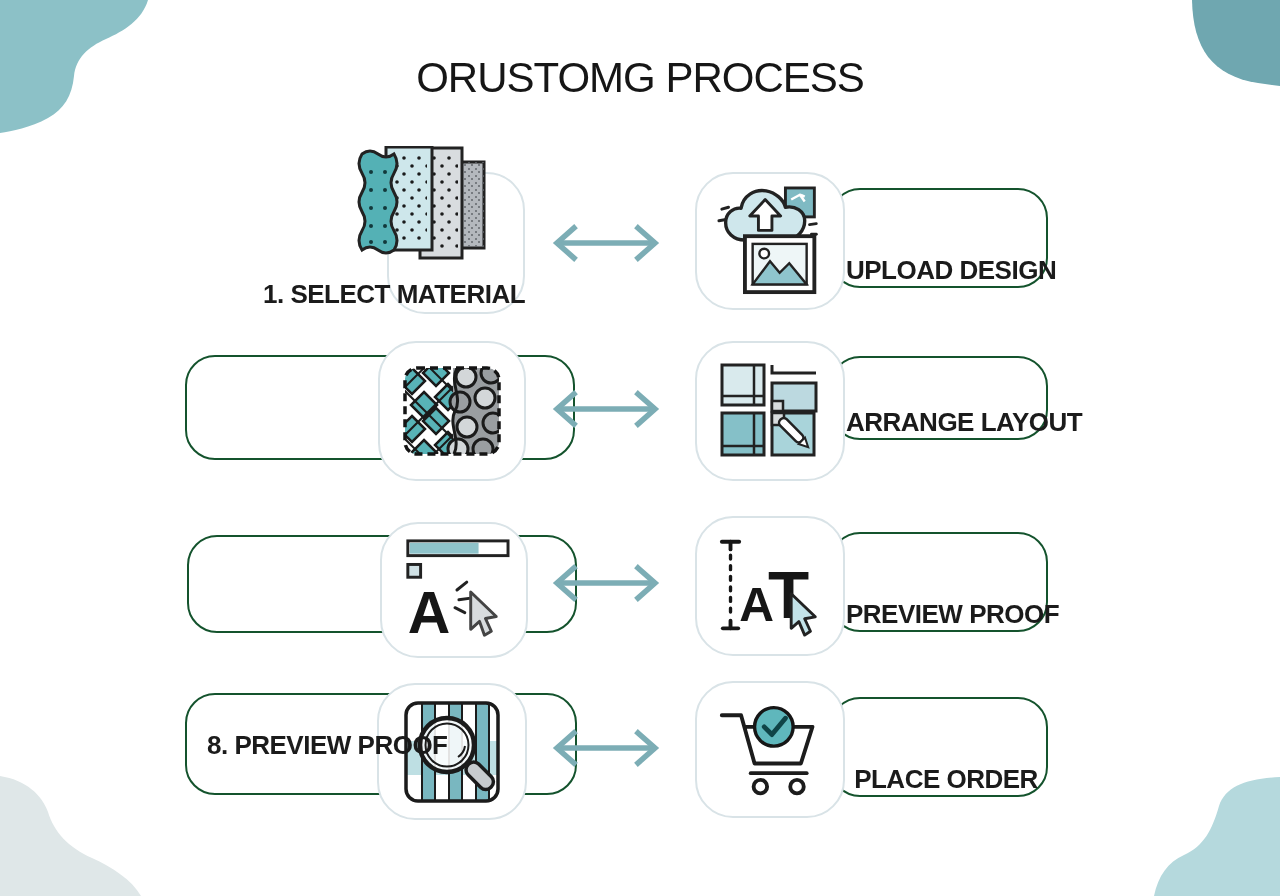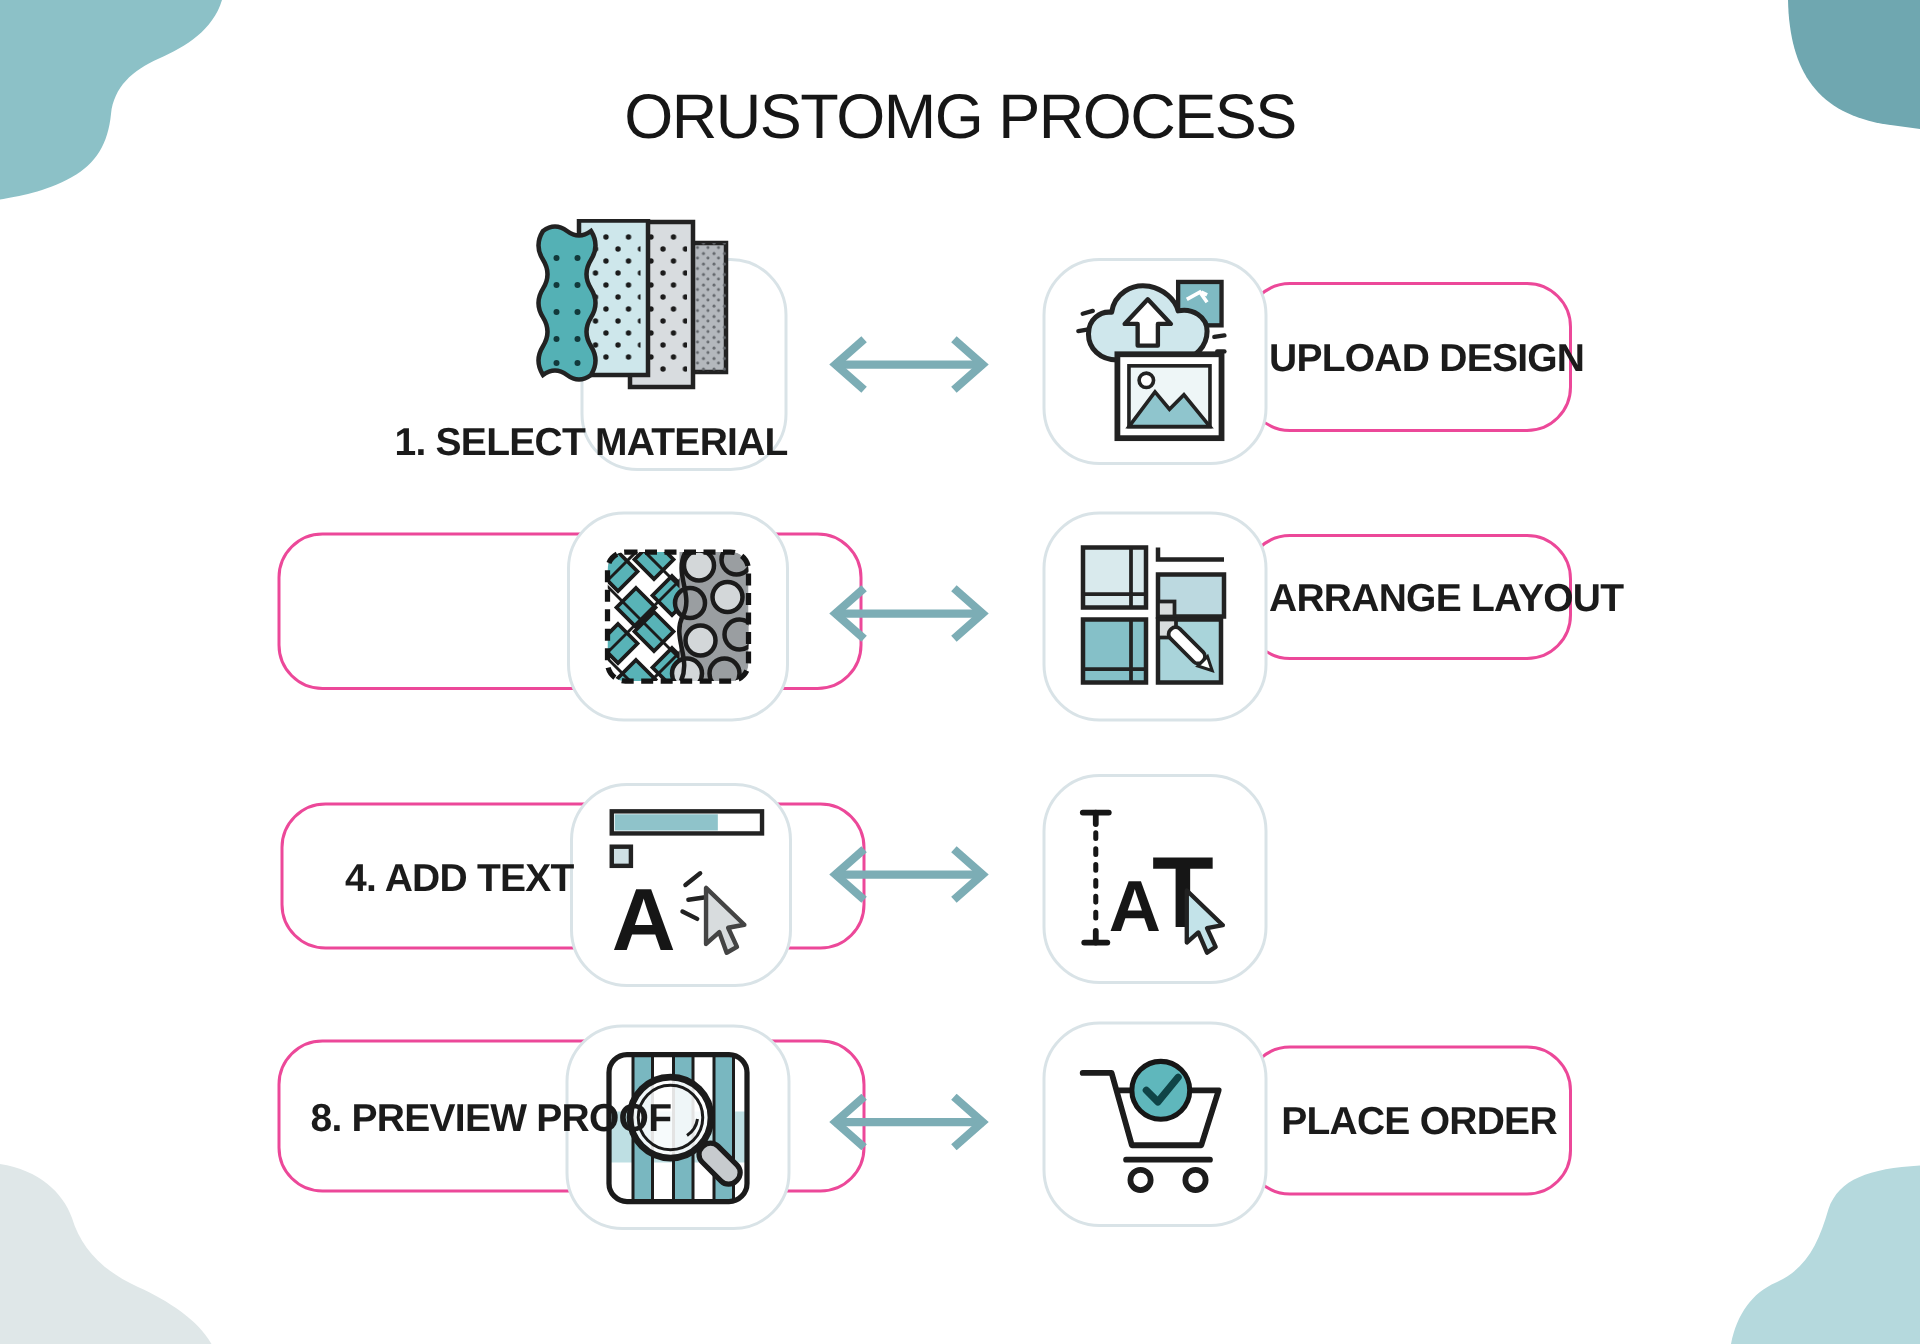--- a/index.html
+++ b/index.html
@@ -6,22 +6,22 @@
   #stage{
     position:relative;width:1280px;height:896px;background:#ffffff;
     overflow:hidden;font-family:"Liberation Sans",sans-serif;color:#1c1c1c;
   }
   #blobs{position:absolute;inset:0;pointer-events:none;}
   .title{
     position:absolute;top:54px;left:0;right:0;text-align:center;
     font-size:42px;font-weight:400;letter-spacing:-1px;color:#161616;
   }
   .text-card{
-    position:absolute;background:#ffffff;border:2px solid #ec4899;border-radius:30px;
-    display:flex;align-items:center;box-sizing:border-box;
+    position:absolute;background:#ffffff;border:2px solid #14532d;border-radius:30px;
+    display:flex;align-items:flex-end;box-sizing:border-box;
   }
   .icon-card{
     position:absolute;background:#ffffff;border:2px solid #d9e3e7;border-radius:38px;
     display:flex;align-items:center;justify-content:center;box-sizing:border-box;z-index:3;
   }
   .step-label{
     font-size:26px;font-weight:700;letter-spacing:-0.5px;color:#1b1b1b;white-space:nowrap;
   }
   .abs-label{position:absolute;z-index:4;}
   .card-label{width:100%;text-align:center;padding-left:14px;}
@@ -186,21 +186,20 @@
       <rect x="52" y="50" width="42" height="42" fill="#a9d4da" stroke="#222" stroke-width="3"></rect>
       <rect x="52" y="50" width="12" height="12" fill="#d8dcdd" stroke="#222" stroke-width="2.5"></rect>
       <g transform="translate(62,58) rotate(-45)">
         <rect x="-4.5" y="-2" width="9" height="30" rx="4" fill="#ffffff" stroke="#222" stroke-width="2.5"></rect>
         <path d="M-4.5,28 L0,37 L4.5,28 Z" fill="#ffffff" stroke="#222" stroke-width="2"></path>
       </g>
     </svg>
   </div>
 
   <div class="text-card" style="left:187px;top:535px;width:390px;height:98px;z-index:1;"></div>
-  <div class="step-label abs-label" style="left:230px;top:570px;">4. ADD TEXT</div>
   <div class="icon-card" style="left:380px;top:522px;width:148px;height:136px;">
     <svg width="116" height="110" viewBox="0 0 118 112">
       <rect x="12" y="6" width="102" height="15" fill="#ffffff" stroke="#222" stroke-width="3"></rect>
       <rect x="14" y="8" width="70" height="11" fill="#8fc3ca"></rect>
       <rect x="12" y="30" width="13" height="13" fill="#cfe0e4" stroke="#222" stroke-width="3"></rect>
       <text x="12" y="100" font-size="60" font-weight="bold" fill="#161616">A</text>
       <g stroke="#222" stroke-width="3" stroke-linecap="round">
         <line x1="62" y1="56" x2="72" y2="48"></line>
           <line x1="64" y1="66" x2="78" y2="64"></line>
         <line x1="60" y1="74" x2="70" y2="79"></line>
@@ -210,20 +209,23 @@
   </div>
 
   <svg class="arrow" style="left:550px;top:564px;" width="112" height="38" viewBox="0 0 112 38">
     <g stroke="#7cadb5" stroke-width="5.5" fill="none" stroke-linecap="square">
       <line x1="9" y1="19" x2="103" y2="19"></line>
       <polyline points="24,4 7,19 24,34"></polyline>
       <polyline points="88,4 105,19 88,34"></polyline>
     </g>
   </svg>
 
+  <div class="text-card" style="left:830px;top:532px;width:218px;height:100px;z-index:1;">
+    <div class="step-label card-label">PREVIEW PROOF</div>
+  </div>
   <div class="icon-card" style="left:695px;top:516px;width:150px;height:140px;">
     <svg width="108" height="104" viewBox="0 0 112 108">
       <g stroke="#161616" stroke-width="4" stroke-linecap="round">
         <line x1="6" y1="8" x2="24" y2="8"></line>
           <line x1="15" y1="8" x2="15" y2="16"></line>
         <line x1="15" y1="22" x2="15" y2="86" stroke-dasharray="4 7" stroke-width="3.5"></line>
         <line x1="15" y1="90" x2="15" y2="98"></line>
           <line x1="7" y1="98" x2="23" y2="98"></line>
       </g>
       <text x="24" y="90" font-size="50" font-weight="bold" fill="#161616">A</text>

